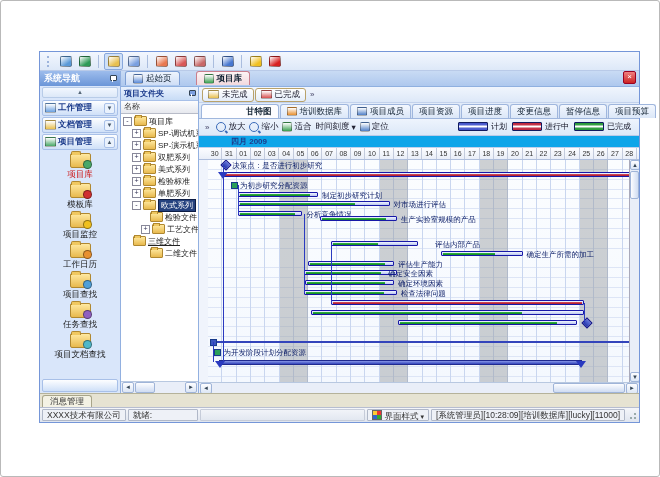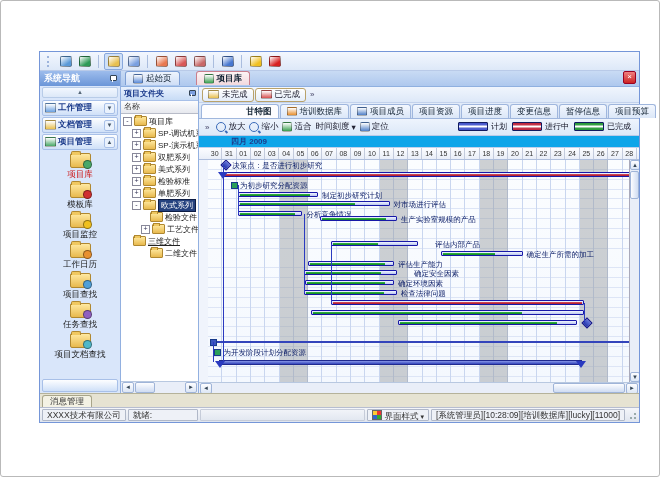--- a/index.html
+++ b/index.html
@@ -487,21 +487,21 @@
                   <div class="grow" style="top: 98.5px;">
                     <span class="bar" style="left: 100.1px; width: 85.8px;">
                       <span class="fillg" style="width: calc(92% - 2px);"></span>
                     </span>
                     <span class="blab" style="left: 189.9px;">评估生产能力</span>
                   </div>
                   <div class="grow" style="top: 108.35px;">
                     <span class="bar" style="left: 95.81px; width: 92.95px;">
                       <span class="fillg" style="width: calc(85% - 2px);"></span>
                     </span>
-                    <span class="blab" style="left: 206px;">确定安全因素</span>
+                    <span class="blab" style="left: 180px;">确定安全因素</span>
                   </div>
                   <div class="grow" style="top: 118.2px;">
                     <span class="bar" style="left: 97.24px; width: 88.66px;">
                       <span class="fillg" style="width: calc(92% - 2px);"></span>
                     </span>
                     <span class="blab" style="left: 189.9px;">确定环境因素</span>
                   </div>
                   <div class="grow" style="top: 128.05px;">
                     <span class="bar" style="left: 95.81px; width: 92.95px;">
                       <span class="fillg" style="width: calc(88% - 2px);"></span>

